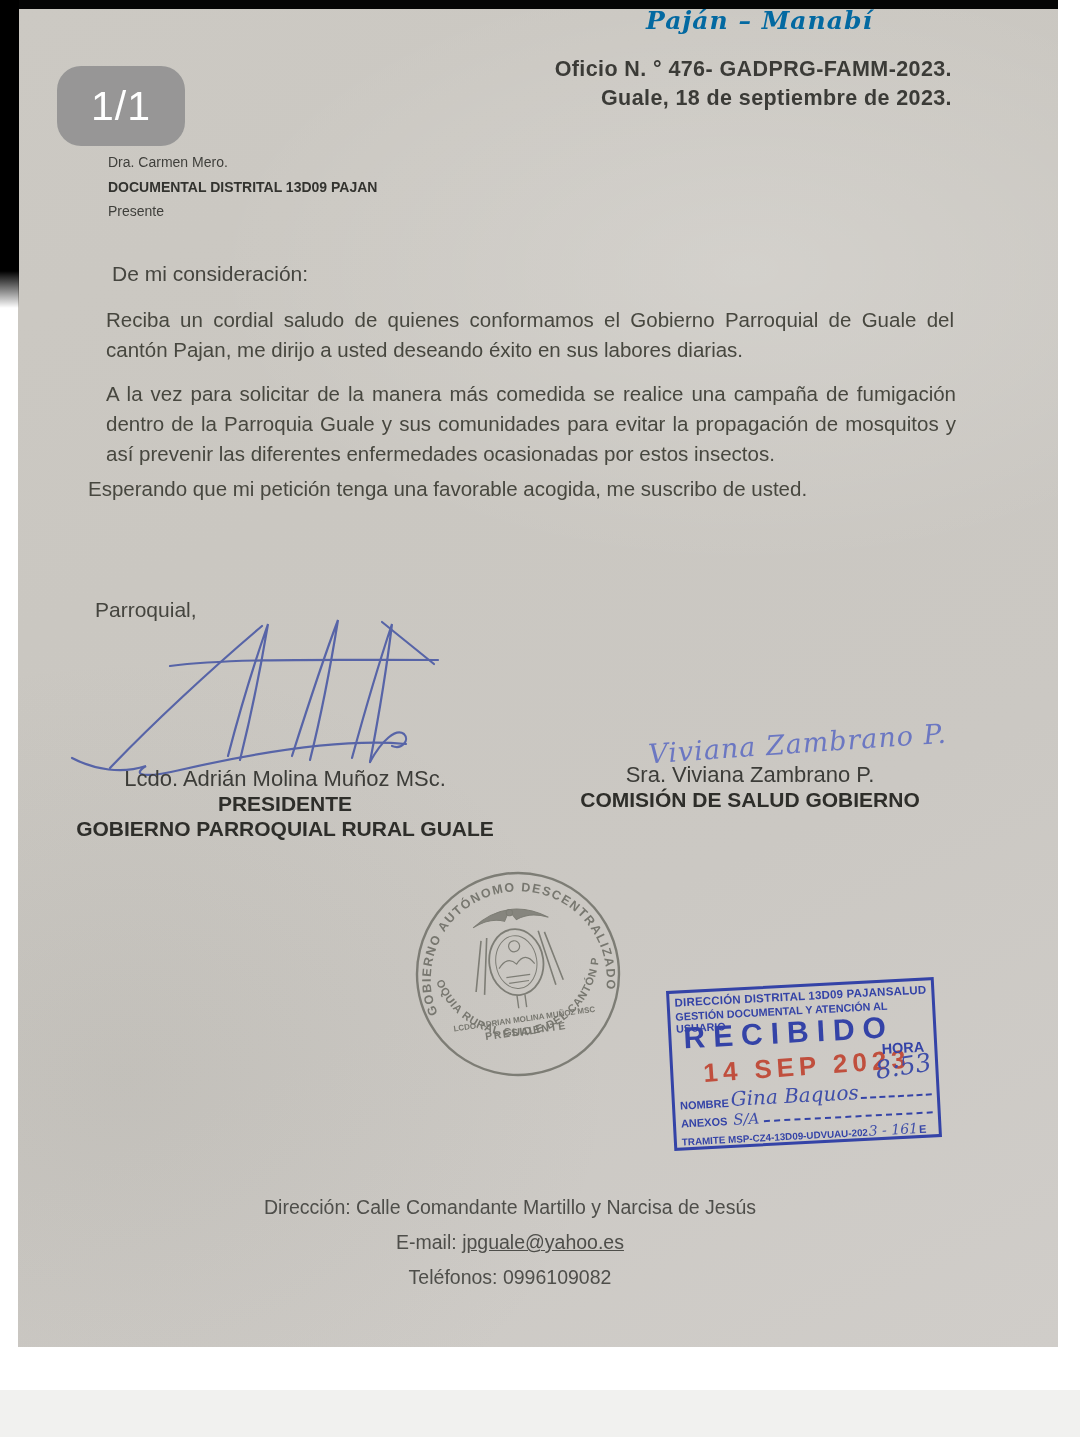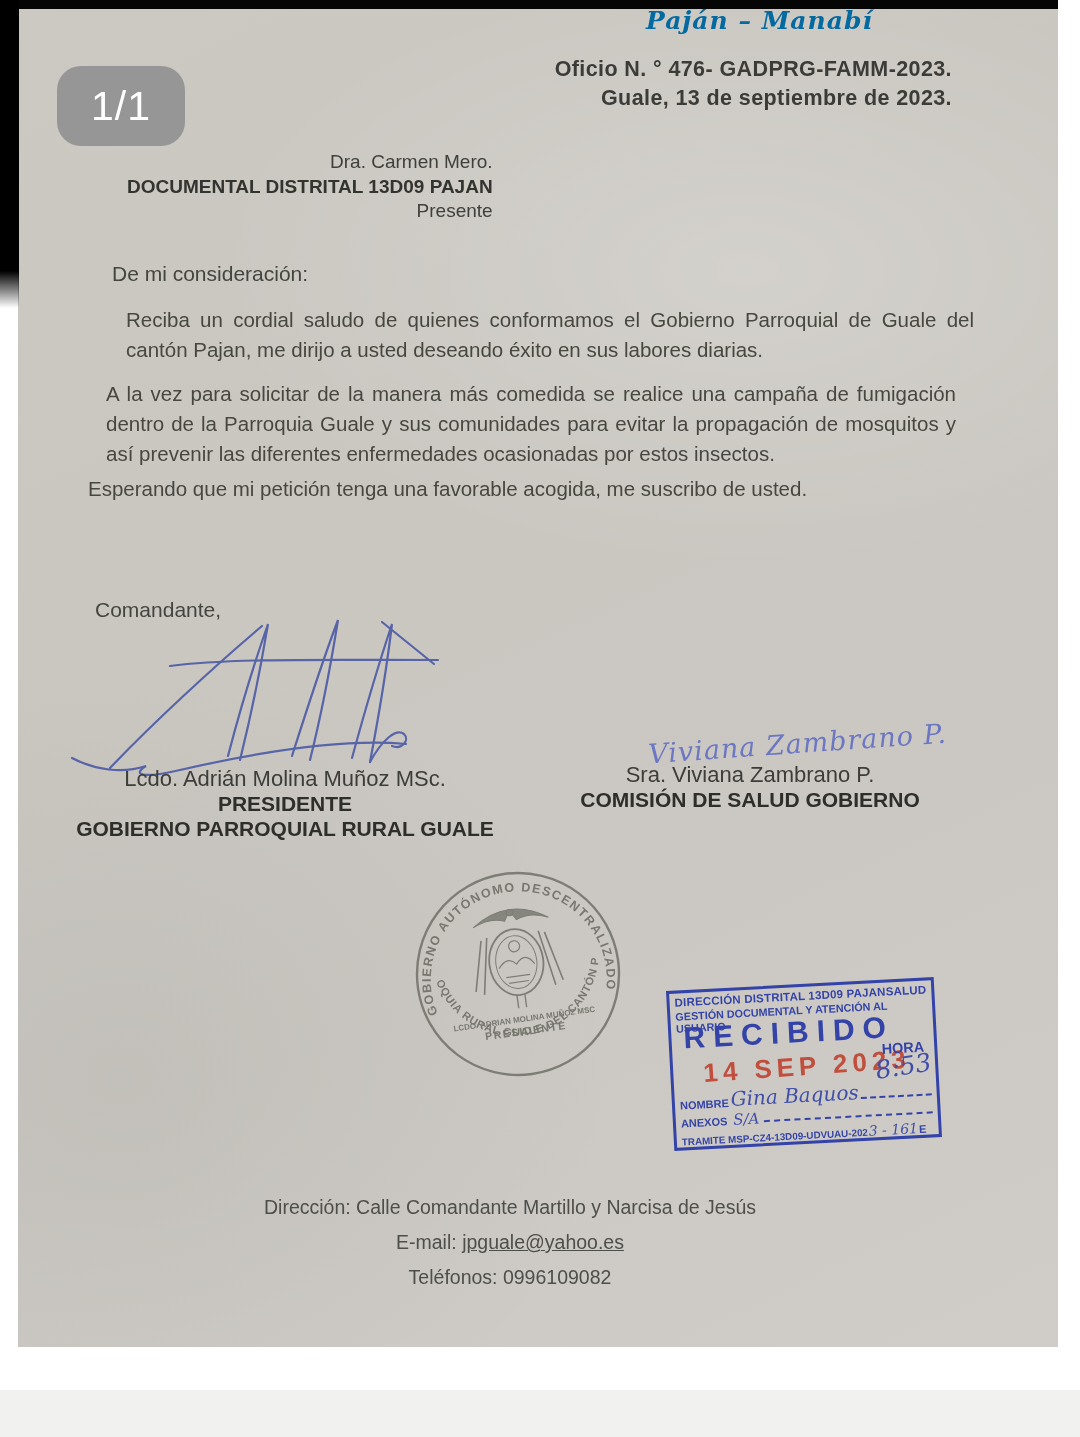--- a/index.html
+++ b/index.html
@@ -27,27 +27,27 @@
     font-size:25px; color:#0369a1; letter-spacing:1px;margin-left:32px; }
   .oficio-block { left:360px; top:55px; width:592px; text-align:right; font-weight:bold;
     font-size:21.5px; line-height:29px; color:#3b3b37; letter-spacing:.4px; }
 
   
   .page-badge { left:57px; top:66px; width:128px; height:80px; border-radius:24px;
     background:rgba(148,148,148,.95); color:#fff; font-size:41px; font-weight:normal;
     display:flex; align-items:center; justify-content:center; letter-spacing:1px; }
 
   
-  .recipient { left:127px; top:150px; font-size:19px; line-height:24.5px; color:#3f3f3b;text-align:right; }
+  .recipient { left:108px; top:150px; font-size:14px; line-height:24.5px; color:#3f3f3b; }
   .recipient .bold { font-weight:bold; color:#33332f; }
 
   .greeting { left:112px; top:262px; font-size:21px; color:#45453f; }
 
   .para { font-size:20.5px; line-height:30px; text-align:justify; color:#47473f; }
-  .p1 { left:106px; top:305px; width:848px;margin-left:20px; }
+  .p1 { left:106px; top:305px; width:848px; }
   .p2 { left:106px; top:379px; width:850px; }
   .p3 { left:88px; top:474px; width:870px; text-align:left; }
 
   .closing { left:95px; top:598px; font-size:21px; color:#45453f; }
 
   
   .sig-svg { left:50px; top:608px; }
 
   
   .signatory { text-align:center; font-size:21px; line-height:25px; color:#3c3c38; }
@@ -101,38 +101,38 @@
 
 <div id="screen">
 
   <div class="paper"></div>
   <div class="scan-edge-top"></div>
   <div class="scan-edge-left"></div>
 
   <div class="abs script-header doc-text">Paján – Manabí</div>
   <div class="abs oficio-block">
     <div>Oficio N. ° 476- GADPRG-FAMM-2023.</div>
-    <div>Guale, 13 de septiembre de 2023.</div>
+    <div>Guale, 18 de septiembre de 2023.</div>
   </div>
 
   <div class="abs page-badge">1/1</div>
 
   <div class="abs recipient">
     <div>Dra. Carmen Mero.</div>
     <div class="bold">DOCUMENTAL DISTRITAL 13D09 PAJAN</div>
     <div>Presente</div>
   </div>
 
   <div class="abs greeting">De mi consideración:</div>
 
   <div class="abs para p1">Reciba un cordial saludo de quienes conformamos el Gobierno Parroquial de Guale del cantón Pajan, me dirijo a usted deseando éxito en sus labores diarias.</div>
   <div class="abs para p2">A la vez para solicitar de la manera más comedida se realice una campaña de fumigación dentro de la Parroquia Guale y sus comunidades para evitar la propagación de mosquitos y así prevenir las diferentes enfermedades ocasionadas por estos insectos.</div>
   <div class="abs para p3">Esperando que mi petición tenga una favorable acogida, me suscribo de usted.</div>
 
-  <div class="abs closing">Comandante,</div>
+  <div class="abs closing">Parroquial,</div>
 
   <svg class="abs sig-svg" width="410" height="175" viewBox="0 0 410 175">
     <g fill="none" stroke="#4b5aa5" stroke-width="2.2" stroke-linecap="round" opacity="0.9">
       <path d="M22,150 C45,162 72,166 96,158 C80,168 96,170 130,162 C200,146 290,130 356,136"></path>
       <path d="M120,58 C180,50 280,52 388,52"></path>
       <path d="M60,160 C100,118 160,62 212,18"></path>
       <path d="M178,148 C190,102 204,56 218,16 C210,64 200,112 190,152"></path>
       <path d="M242,148 C256,104 272,54 288,12 C280,62 270,112 260,152"></path>
       <path d="M302,150 C314,106 328,58 342,16 C336,66 328,112 320,154"></path>
       <path d="M320,154 C332,132 346,120 354,126 C360,132 352,142 342,138"></path>

